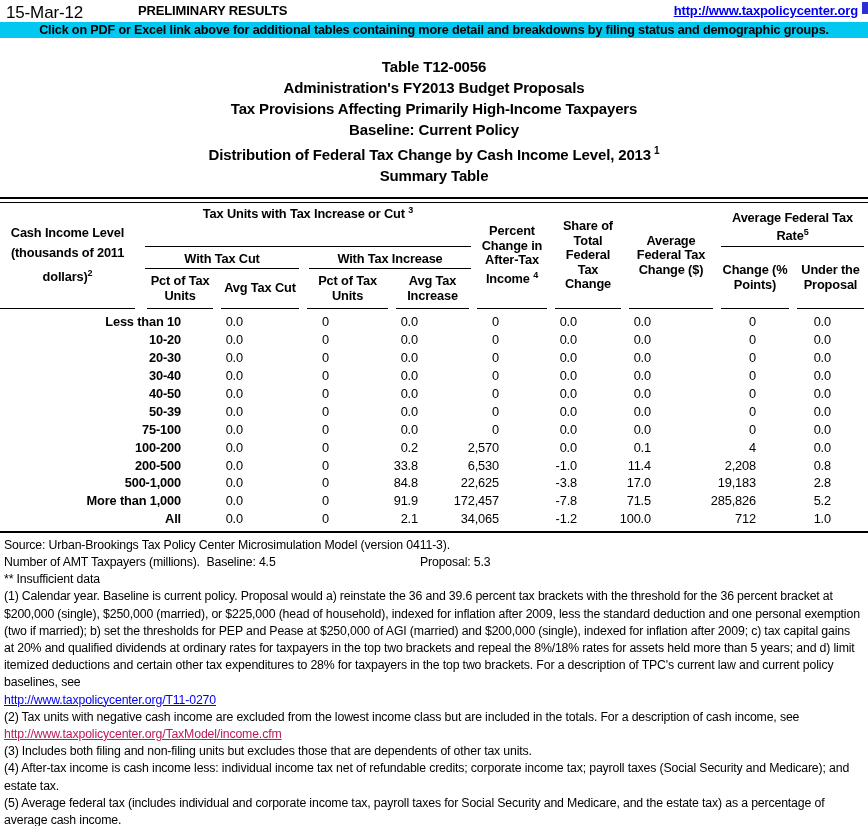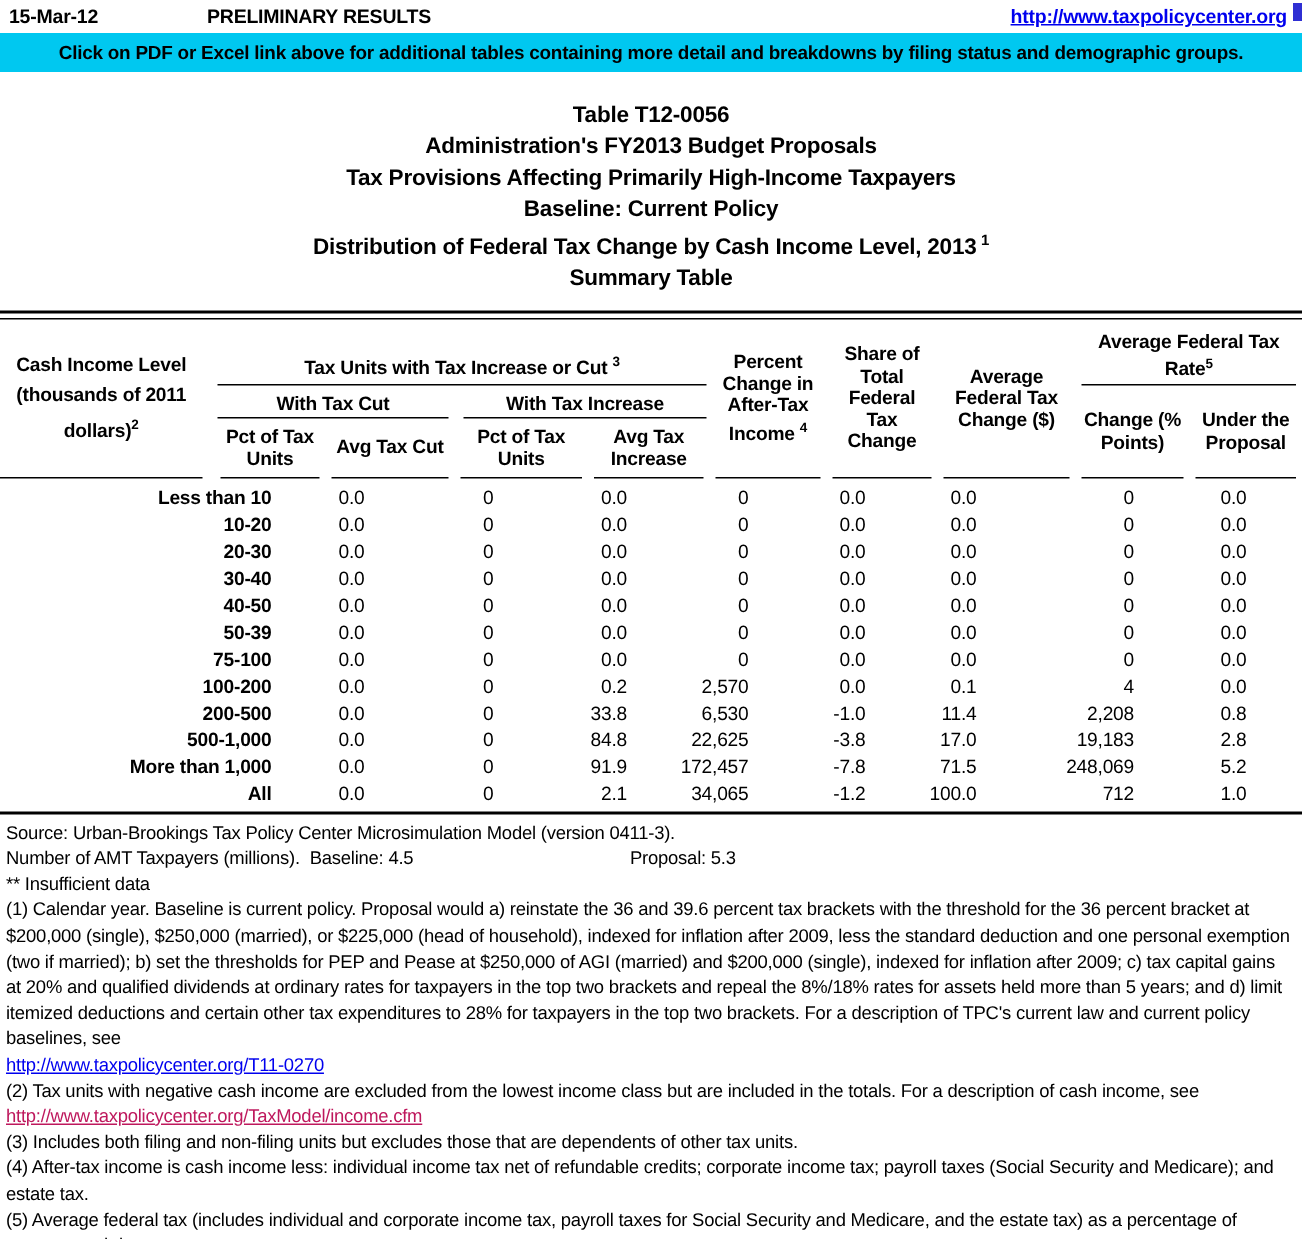--- a/index.html
+++ b/index.html
@@ -5,44 +5,44 @@
   html,body{margin:0;padding:0;}
   body{
     width:868px;height:826px;overflow:hidden;background:#ffffff;
     font-family:"Liberation Sans",sans-serif;color:#000;
     letter-spacing:-0.15px;position:relative;
   }
   .page{width:868px;height:826px;position:relative;}
 
   
   .topbar{position:relative;height:22px;}
-  .topbar .date{position:absolute;left:6px;top:3px;font-size:13px;font-weight:bold;}
+  .topbar .date{position:absolute;left:6px;top:3px;font-size:17px;font-weight:normal;}
   .topbar .status{position:absolute;left:138px;top:3px;font-size:13px;font-weight:bold;}
   .topbar .topurl{position:absolute;right:10px;top:3px;font-size:13px;font-weight:bold;
     color:#0000EE;text-decoration:underline;cursor:pointer;margin-left:12px;}
   .corner{position:absolute;right:0;top:2px;width:6px;height:12px;background:#2F2FD3;}
 
   
-  .banner{height:26px;background:#00C8F0;display:flex;align-items:center;justify-content:center;}
+  .banner{height:16px;background:#00C8F0;display:flex;align-items:center;justify-content:center;}
   .banner span{font-size:12.6px;font-weight:bold;}
 
   
   .titleblock{margin-top:18px;text-align:center;}
   .tline{font-size:15px;font-weight:bold;line-height:21px;}
   .tline sup{font-size:10px;margin-left:3px;}
 
   
   .rule-double{margin-top:11px;height:3px;border-top:2px solid #000;border-bottom:1px solid #000;}
   .grid10{display:grid;grid-template-columns:143px 74px 86px 89px 81px 78px 74px 92px 76px 75px;}
   .thead{grid-template-rows:44px 22px 40px;font-weight:bold;font-size:12.8px;}
   .hc{border-bottom:1px solid #000;display:flex;align-items:center;justify-content:center;
       text-align:center;line-height:14.5px;margin:0 4px;}
   .hc sup{font-size:9px;}
   .c1{grid-column:1;grid-row:1/4;margin-left:0;margin-right:8px;line-height:20px;}
-  .g-taxunits{grid-column:2/6;grid-row:1;align-items:flex-end;padding-bottom:3px;margin:0 2px;}
+  .g-taxunits{grid-column:2/6;grid-row:1;align-items:flex-start;padding-bottom:3px;margin:0 2px;}
   .g-cut{grid-column:2/4;grid-row:2;align-items:flex-end;padding-bottom:2px;margin:0 4px 0 2px;}
   .g-inc{grid-column:4/6;grid-row:2;align-items:flex-end;padding-bottom:2px;margin:0 2px 0 6px;}
   .l2{grid-column:2;grid-row:3;} .l3{grid-column:3;grid-row:3;}
   .l4{grid-column:4;grid-row:3;} .l5{grid-column:5;grid-row:3;}
   .c6{grid-column:6;grid-row:1/4;} .c7{grid-column:7;grid-row:1/4;} .c8{grid-column:8;grid-row:1/4;}
   .g-afr{grid-column:9/11;grid-row:1;align-items:flex-end;padding-bottom:2px;}
   .c9{grid-column:9;grid-row:2/4;} .c10{grid-column:10;grid-row:2/4;}
 
   .tbody{margin-top:4px;margin-left:48px;}
   .trow{display:grid;grid-template-columns:143px 74px 86px 89px 81px 78px 74px 92px 76px 75px;
@@ -236,21 +236,21 @@
         <div class="num">29.6</div>
       </div>
       <div class="trow">
         <div class="label">More than 1,000</div>
         <div class="num">0.0</div>
         <div class="num">0</div>
         <div class="num">91.9</div>
         <div class="num">172,457</div>
         <div class="num">-7.8</div>
         <div class="num">71.5</div>
-        <div class="num">248,069</div>
+        <div class="num">285,826</div>
         <div class="num">5.2</div>
         <div class="num">38.3</div>
       </div>
       <div class="trow">
         <div class="label">All</div>
         <div class="num">0.0</div>
         <div class="num">0</div>
         <div class="num">2.1</div>
         <div class="num">34,065</div>
         <div class="num">-1.2</div>

